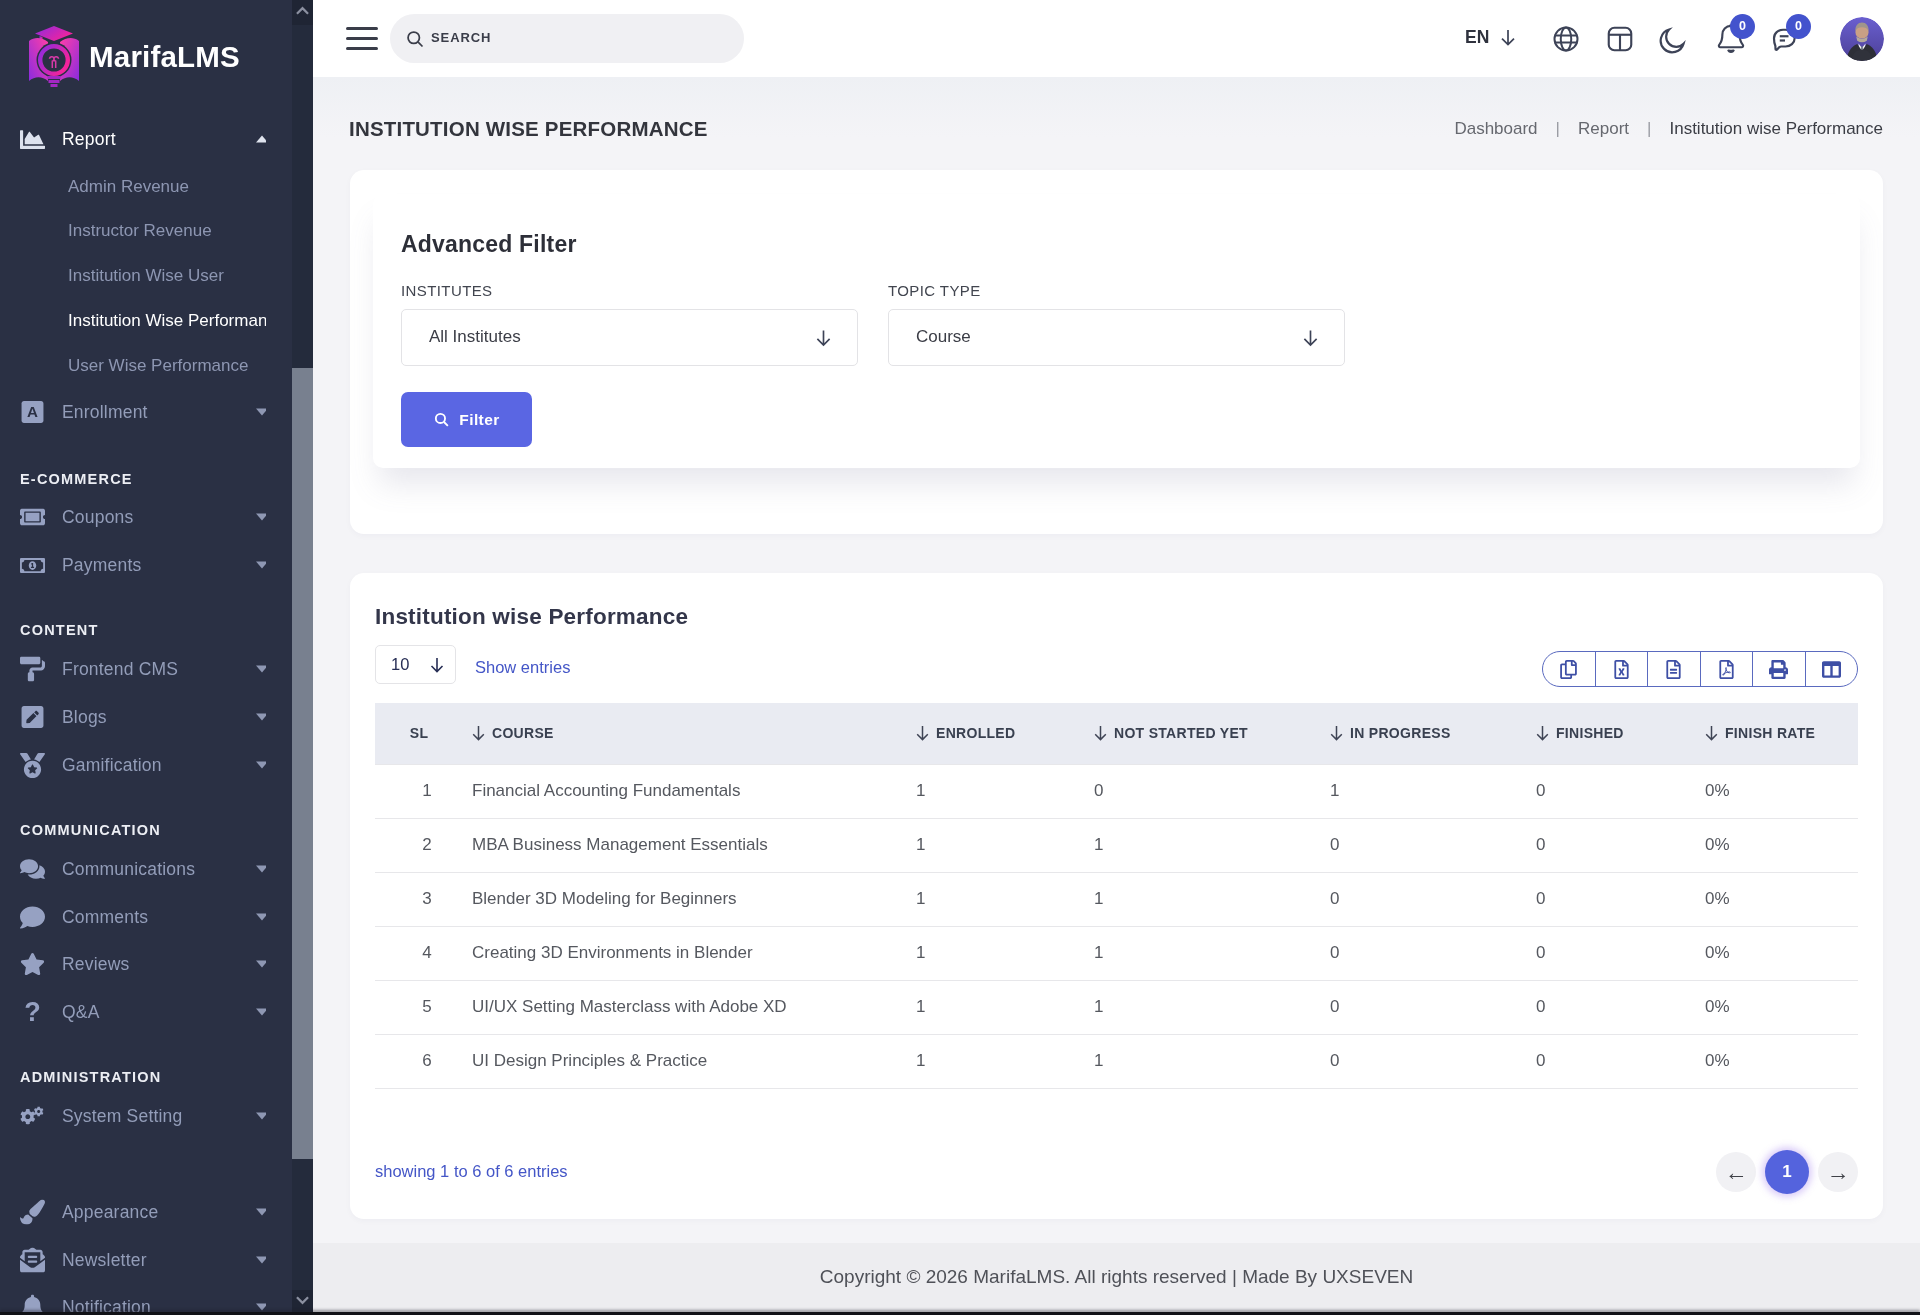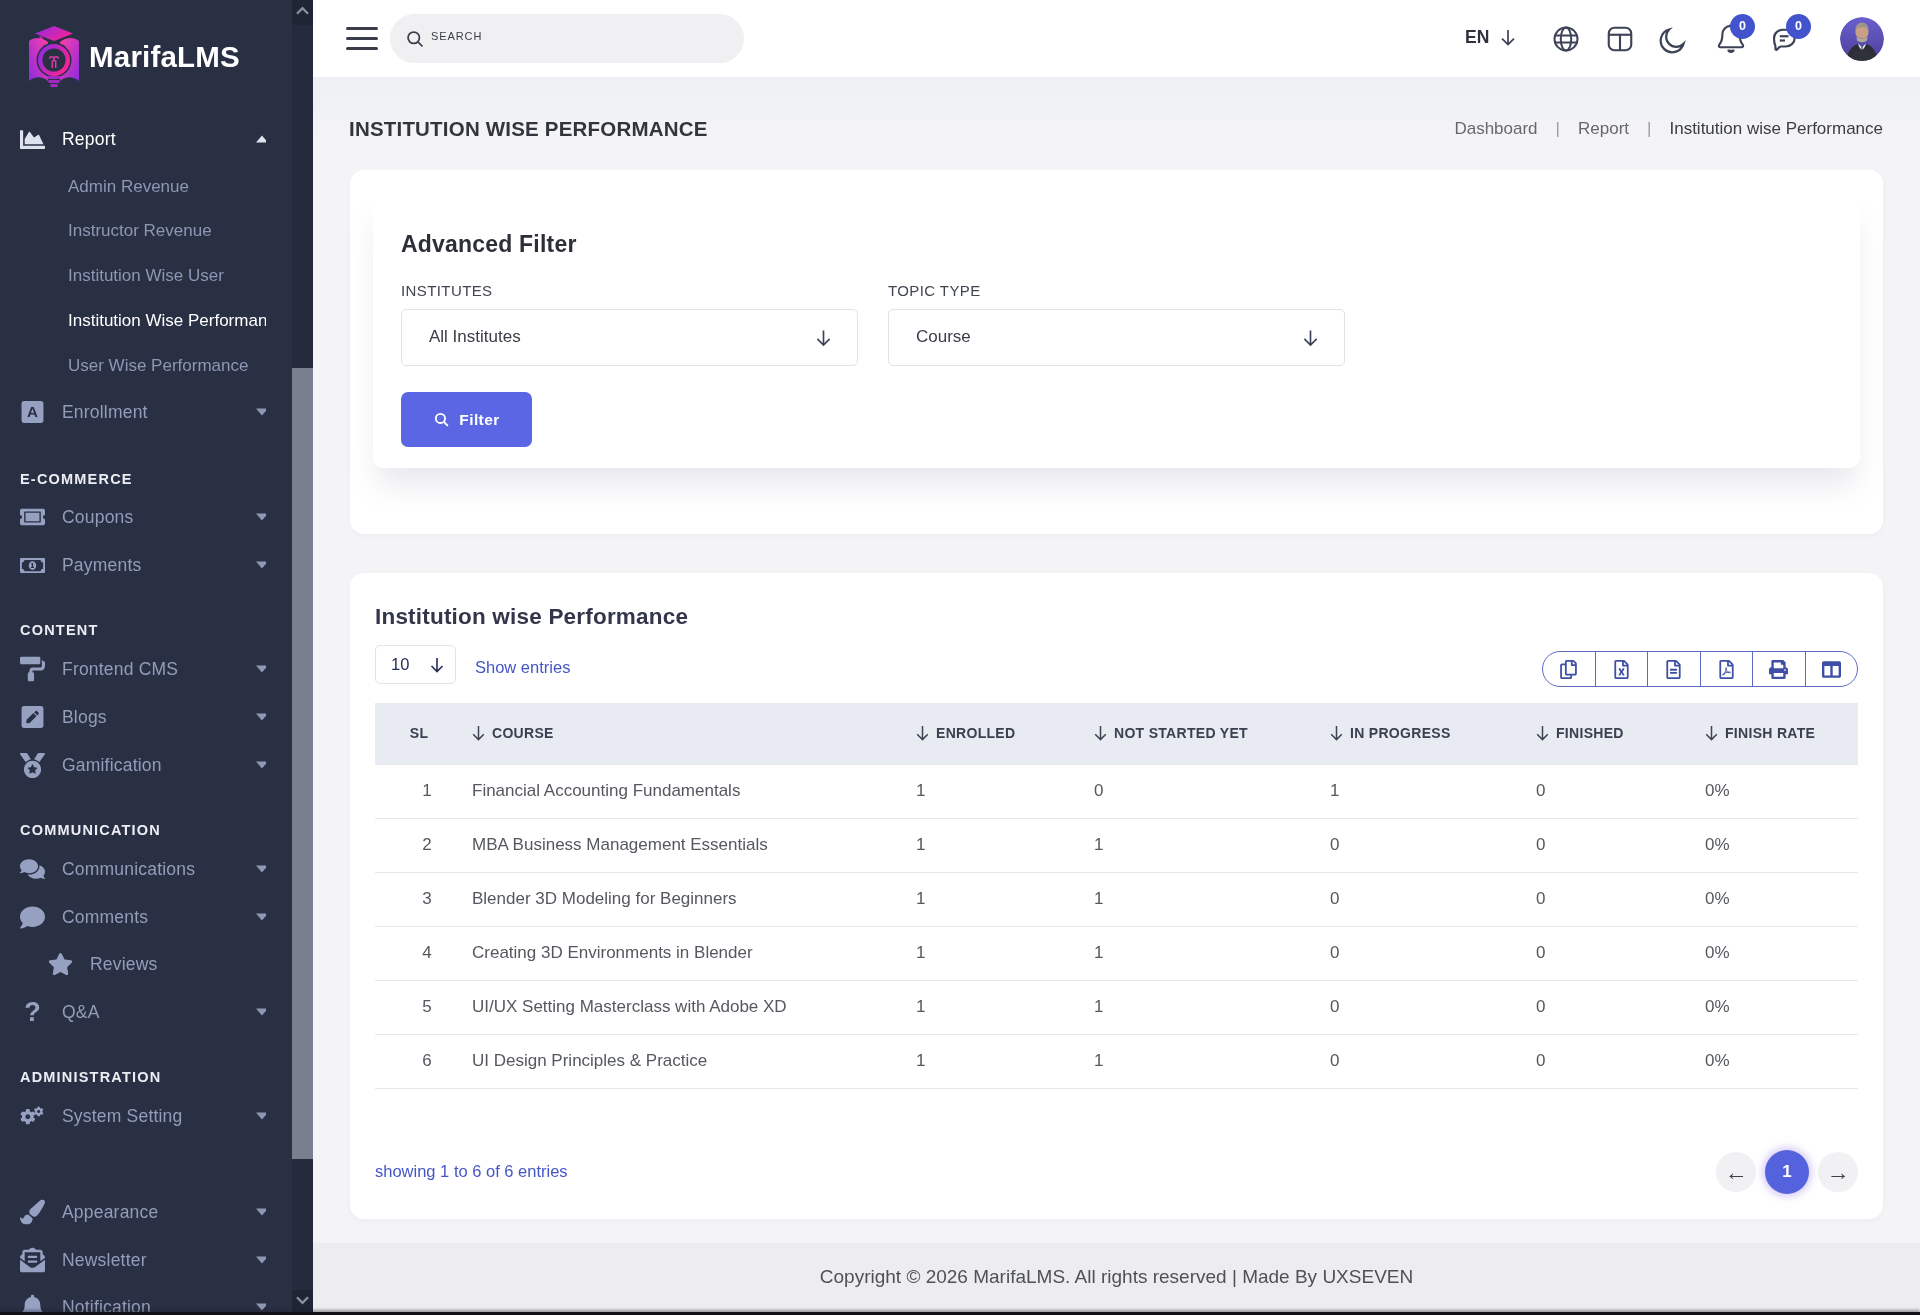--- a/index.html
+++ b/index.html
@@ -30,21 +30,21 @@
   .ssub.active { color:#ffffff; }
   .shead { position:absolute; left:20px; transform:translateY(-50%); font-size:14.5px; font-weight:700; color:#eceef4; letter-spacing:1.2px; }
   .sic { fill:#96a1c2; }
 
   
   .topbar { position:absolute; left:313px; top:0; width:1607px; height:77px; background:#ffffff; z-index:4; }
   .burger { position:absolute; left:33px; top:27px; width:32px; height:24px; }
   .burger span { position:absolute; left:0; width:32px; height:3.2px; background:#3a3d49; border-radius:2px; }
   .searchpill { position:absolute; left:77px; top:14px; width:354px; height:49px; background:#f0f0f3; border-radius:25px; }
   .searchpill .mag { position:absolute; left:15px; top:15px; }
-  .searchpill .stxt { position:absolute; left:41px; top:16px; font-size:11px; font-weight:400; letter-spacing:0.9px; color:#3a3d49; }
+  .searchpill .stxt { position:absolute; left:41px; top:16px; font-size:13px; font-weight:700; letter-spacing:0.9px; color:#3a3d49; }
   .en { position:absolute; left:1152px; top:27px; font-size:17.5px; font-weight:600; color:#2f323e; }
   .en .dn { margin-left:11px; display:inline-block; vertical-align:-3px; }
   .tbicon { position:absolute; top:24px; }
   .badge { position:absolute; width:25px; height:25px; background:#4353cd; border-radius:50%; color:#fff; font-size:12.5px; font-weight:700; text-align:center; line-height:25px; }
   .avatar { position:absolute; left:1527px; top:17px; width:44px; height:44px; border-radius:50%; overflow:hidden; }
 
   
   .content { position:absolute; left:313px; top:77px; width:1607px; height:1166px; background:linear-gradient(#eef0f4,#f4f4f7 60px); }
   .pagetitle { position:absolute; left:36px; top:40px; font-size:20.5px; font-weight:700; letter-spacing:0.2px; color:#33353d; }
   .crumbs { position:absolute; right:37px; top:42px; font-size:17px; color:#66686f; }
@@ -445,21 +445,21 @@
     </div>
     <div class="srow" style="top:893px;">
       <span class="icon">
           <svg class="sic" width="26" height="26" viewBox="0 0 512 512">
             <path d="M256 32C114.6 32 0 125.1 0 240c0 49.6 21.4 95 57 130.7C44.5 421.1 2.7 466 2.2 466.5c-2.2 2.3-2.8 5.7-1.5 8.7S4.8 480 8 480c66.3 0 116-31.8 140.6-51.4 32.7 12.3 69 19.4 107.4 19.4 141.4 0 256-93.1 256-208S397.4 32 256 32z"></path>
           </svg>
         </span>
       <span class="txt">Comments</span>
         <span class="caret"></span>
     </div>
-    <div class="srow" style="top:940px;margin-left:28px;">
+    <div class="srow" style="top:940px;">
       <span class="icon">
           <svg class="sic" width="27" height="27" viewBox="0 0 576 512">
             <path d="M259.3 17.8L194 150.2 47.9 171.5c-26.2 3.8-36.7 36.1-17.7 54.6l105.7 103-25 145.5c-4.5 26.3 23.2 46 46.4 33.7L288 439.6l130.7 68.7c23.2 12.2 50.9-7.4 46.4-33.7l-25-145.5 105.7-103c19-18.5 8.5-50.8-17.7-54.6L382 150.2 316.7 17.8c-11.7-23.6-45.6-23.9-57.4 0z"></path>
           </svg>
         </span>
       <span class="txt">Reviews</span>
         <span class="caret"></span>
     </div>
     <div class="srow" style="top:988px;">
       <span class="icon" style="color:#96a1c2; font-size:27px; font-weight:700;">?</span>

